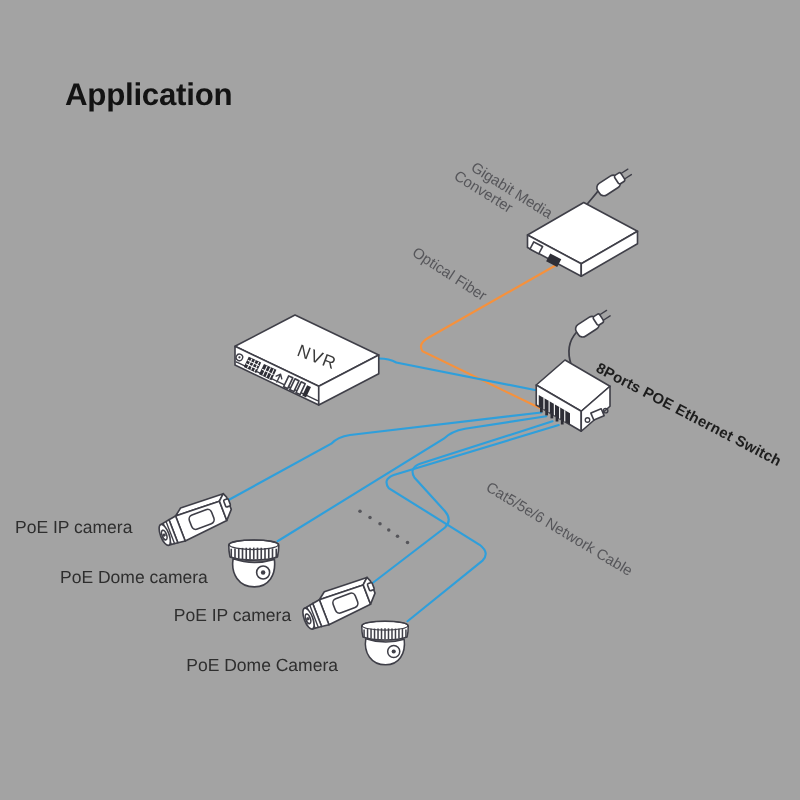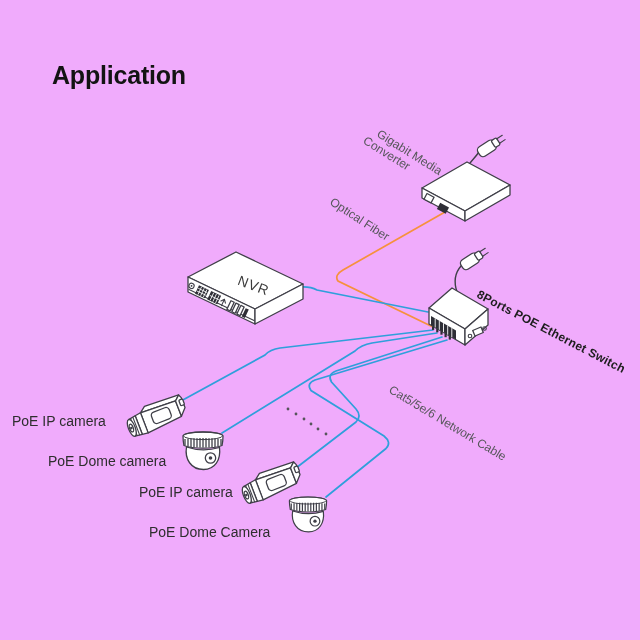--- a/index.html
+++ b/index.html
@@ -1,16 +1,16 @@
 <!DOCTYPE html>
 <html><head>
 <meta charset="utf-8">
 <style>
   html,body { margin:0; padding:0; background:#ffffff; }
-  .canvas { position:relative; width:640px; height:640px; background:#f0abfc;
+  .canvas { position:relative; width:640px; height:640px; background:#a3a3a3;
             font-family:"Liberation Sans", sans-serif; overflow:hidden; }
   svg { position:absolute; left:0; top:0; }
   svg text { font-family:"Liberation Sans", sans-serif; }
   .st  { stroke:#3f3f48; stroke-width:1.3; fill:#ffffff; stroke-linejoin:round; }
   .stf { stroke:#3f3f48; stroke-width:1.1; fill:none; stroke-linecap:round; }
   .dark{ fill:#2e2e36; stroke:none; }
   .cord{ fill:none; stroke:#3f3f48; stroke-width:1.4; stroke-linecap:round; }
   .cable { fill:none; stroke:#2f9fdb; stroke-width:1.7; stroke-linecap:round; }
   .fiber { fill:none; stroke:#f6913c; stroke-width:1.7; stroke-linecap:round; }
   .title { font-size:25px; font-weight:bold; fill:#131313; letter-spacing:-0.2px; }

